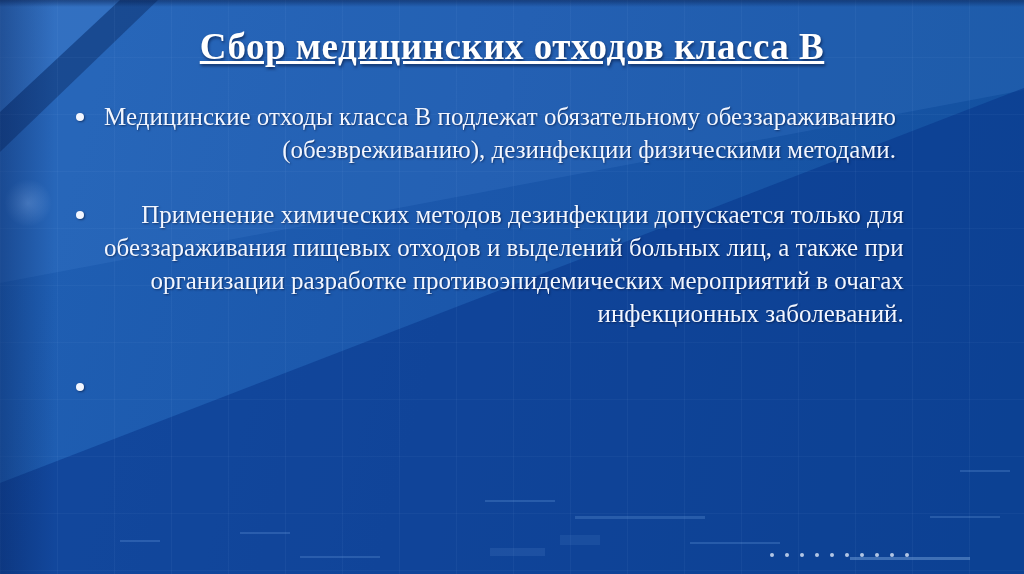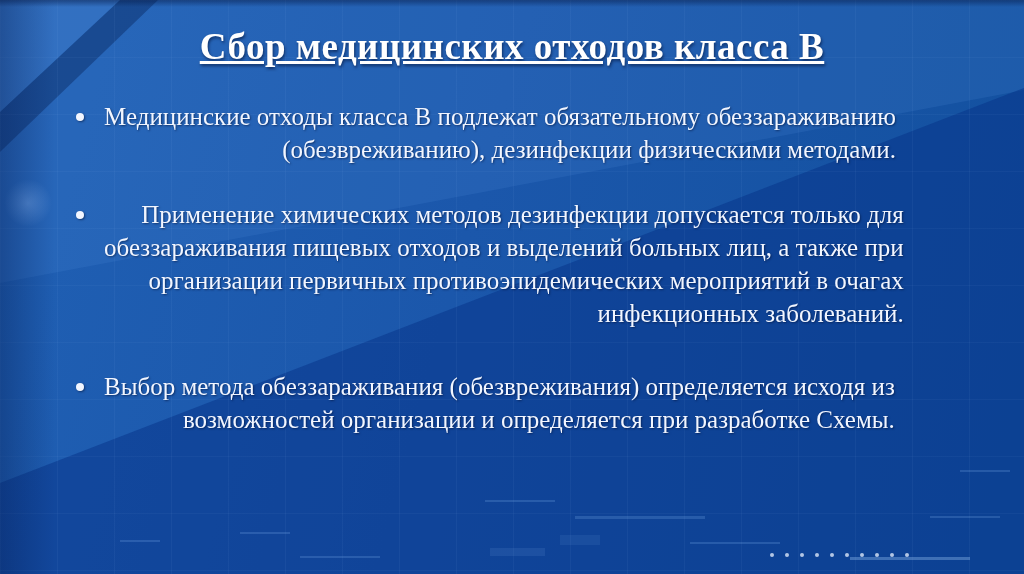--- a/index.html
+++ b/index.html
@@ -129,23 +129,21 @@
   <ul class="bullets">
     <li class="bullet-item b1">
       <span class="marker"></span>
       <span class="text">Медицинские отходы класса В подлежат обязательному обеззараживанию
 (обезвреживанию), дезинфекции физическими методами.</span>
     </li>
     <li class="bullet-item b2">
       <span class="marker"></span>
       <span class="text">Применение химических методов дезинфекции допускается только для
 обеззараживания пищевых отходов и выделений больных лиц, а также при
-организации первичных противоэпидемических мероприятий в очагах
+организации разработке противоэпидемических мероприятий в очагах
 инфекционных заболеваний.</span>
     </li>
     <li class="bullet-item b3">
       <span class="marker"></span>
-      <span class="text">Выбор метода обеззараживания (обезвреживания) определяется исходя из
-возможностей организации и определяется при разработке Схемы.</span>
     </li>
   </ul>
 
 </div>
 
 </body></html>

